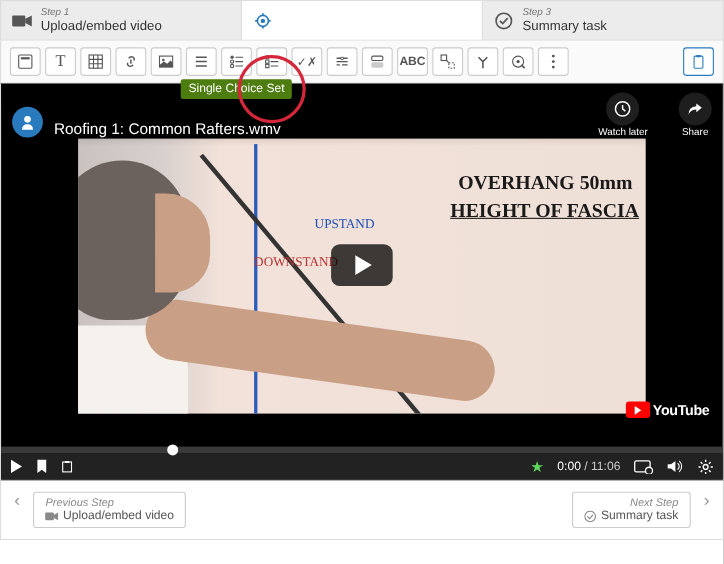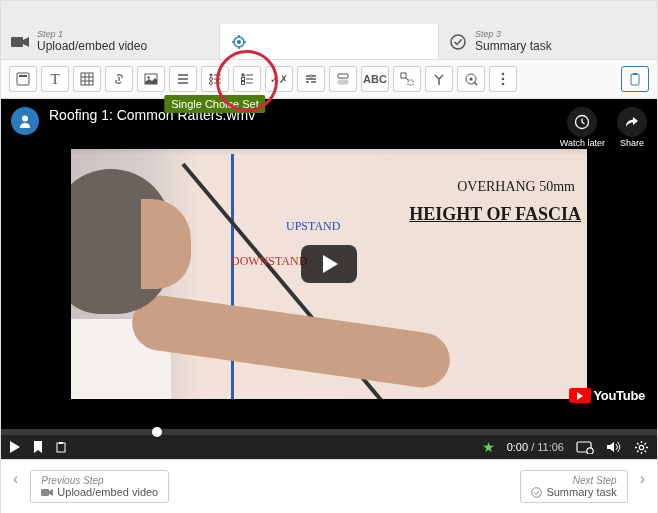--- a/index.html
+++ b/index.html
@@ -1,56 +1,56 @@
 <!DOCTYPE html>
 <html><head>
 <meta charset="utf-8">
 <style>
 * { box-sizing: border-box; margin: 0; padding: 0; }
 body { font-family: -apple-system, BlinkMacSystemFont, "Segoe UI", Arial, sans-serif; background: #fff; width: 658px; }
 
 .stepper { display: flex; background: #ececec; border: 1px solid #ddd; }
-.step { flex: 1; display: flex; align-items: center; padding: 6px 10px; gap: 8px; border-right: 1px solid #ddd; margin-top: 23px; }
+.step { flex: 1; display: flex; align-items: center; padding: 6px 10px; gap: 8px; border-right: 1px solid #ddd; }
 .step:last-child { border-right: none; }
 .step.active { background: #fff; }
 .step-icon { width: 18px; height: 18px; display: flex; align-items: center; justify-content: center; color: #555; }
 .step.active .step-icon { color: #2a7bbd; }
 .step-text { display: flex; flex-direction: column; line-height: 1.1; }
 .step-label { font-size: 9px; color: #777; font-style: italic; }
 .step-title { font-size: 12px; color: #333; }
 
 .toolbar { display: flex; gap: 4px; padding: 6px 8px; background: #fafafa; border: 1px solid #ddd; border-top: none; flex-wrap: nowrap; align-items: center; }
 .tb-btn { width: 28px; height: 26px; border: 1px solid #ccc; border-radius: 3px; background: #fff; display: flex; align-items: center; justify-content: center; color: #555; font-size: 12px; cursor: pointer; position: relative; }
 .tb-btn.highlight { border-color: #2a7bbd; color: #2a7bbd; }
 .tb-spacer { flex: 1; }
 
 .tooltip { position: absolute; top: 28px; left: 50%; transform: translateX(-50%); background: #4d7c0f; color: #fff; font-size: 11px; padding: 3px 7px; border-radius: 2px; white-space: nowrap; z-index: 20; }
 
 .video-area { position: relative; background: #000; border: 1px solid #ddd; border-top: none; }
 .video-frame { width: 100%; height: 330px; position: relative; display: flex; align-items: center; justify-content: center; }
 .video-content { position: absolute; inset: 0; }
 
-.yt-header { position: absolute; top: 0; left: 0; right: 0; display: flex; align-items: flex-start; padding: 8px 10px; gap: 10px; background: linear-gradient(rgba(0,0,0,0.6), transparent); z-index: 5; }
+.yt-header { position: absolute; top: 0; left: 0; right: 0; display: flex; align-items: flex-end; padding: 8px 10px; gap: 10px; background: linear-gradient(rgba(0,0,0,0.6), transparent); z-index: 5; }
 .yt-avatar { width: 28px; height: 28px; border-radius: 50%; background: #2a7bbd; display: flex; align-items: center; justify-content: center; }
 .yt-title { color: #fff; font-size: 14px; flex: 1; }
-.yt-actions { display: flex; gap: 12px; }
+.yt-actions { display: flex; gap: 28px; }
 .yt-act { display: flex; flex-direction: column; align-items: center; color: #fff; gap: 1px; cursor: pointer; }
 .yt-act-ico { width: 30px; height: 30px; border-radius: 50%; background: rgba(40,40,40,0.75); display: flex; align-items: center; justify-content: center; }
 .yt-act-label { font-size: 9px; }
 
 .mock-scene { position: absolute; left: 70px; right: 70px; top: 50px; bottom: 30px; background: linear-gradient(90deg, #c9c2c0 0%, #d8d0cd 15%, #f2e2d9 25%, #efe0d7 100%); overflow: hidden; }
 .person { position: absolute; left: -60px; top: 20px; width: 260px; height: 260px; }
 .head { position: absolute; left: 40px; top: 0; width: 120px; height: 145px; background: #6b625d; border-radius: 60px 60px 55px 50px; }
 .face { position: absolute; left: 130px; top: 30px; width: 50px; height: 90px; background: #c9a085; border-radius: 0 40px 35px 0; }
 .ear { position: absolute; left: 140px; top: 70px; width: 22px; height: 28px; background: #c9a085; border-radius: 50%; }
 .shirt { position: absolute; left: 10px; top: 150px; width: 150px; height: 130px; background: #f5f2ed; border-radius: 30px 40px 0 0; }
 .arm { position: absolute; left: 120px; top: 145px; width: 320px; height: 55px; background: #c9a085; border-radius: 30px; transform: rotate(8deg); }
 
 .whiteboard-text { position: absolute; font-family: "Comic Sans MS", cursive; }
-.t-overhang { right: 12px; top: 30px; color: #1a1a1a; font-size: 14px; font-weight: normal; }
+.t-overhang { right: 12px; top: 30px; color: #1a1a1a; font-size: 18px; font-weight: bold; }
 .t-height { right: 6px; top: 55px; color: #1a1a1a; font-size: 18px; font-weight: bold; text-decoration: underline; }
 .t-upstand { left: 215px; top: 70px; color: #1e4fbc; font-size: 12px; }
 .t-downstand { left: 160px; top: 105px; color: #b33; font-size: 12px; text-align: right; }
 .t-rise { left: 210px; bottom: 28px; color: #1a1a1a; font-size: 18px; letter-spacing: 2px; }
 
 .diag { position: absolute; left: 110px; top: 15px; width: 4px; height: 320px; background: #333; transform: rotate(-40deg); transform-origin: top; }
 .vert-blue { position: absolute; left: 160px; top: 5px; width: 3px; height: 260px; background: #2a5bbd; }
 
 .play-btn { position: absolute; left: 50%; top: 50%; transform: translate(-50%,-50%); width: 56px; height: 38px; background: rgba(0,0,0,0.75); border-radius: 8px; display: flex; align-items: center; justify-content: center; cursor: pointer; z-index: 6; }
 .play-tri { width: 0; height: 0; border-left: 15px solid #fff; border-top: 9px solid transparent; border-bottom: 9px solid transparent; margin-left: 3px; }

